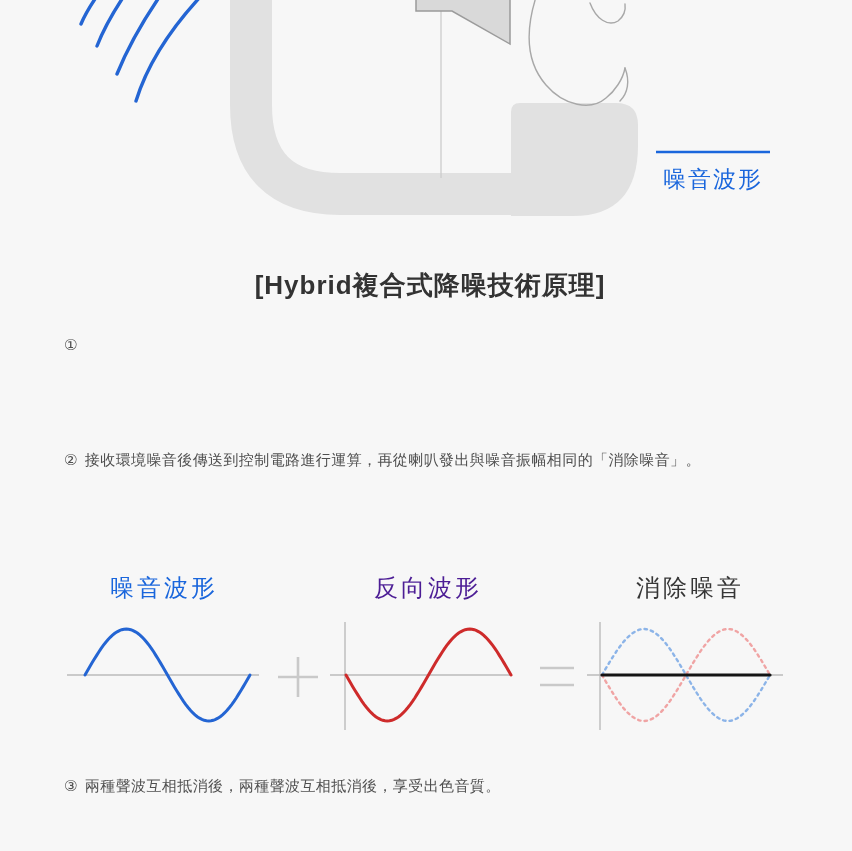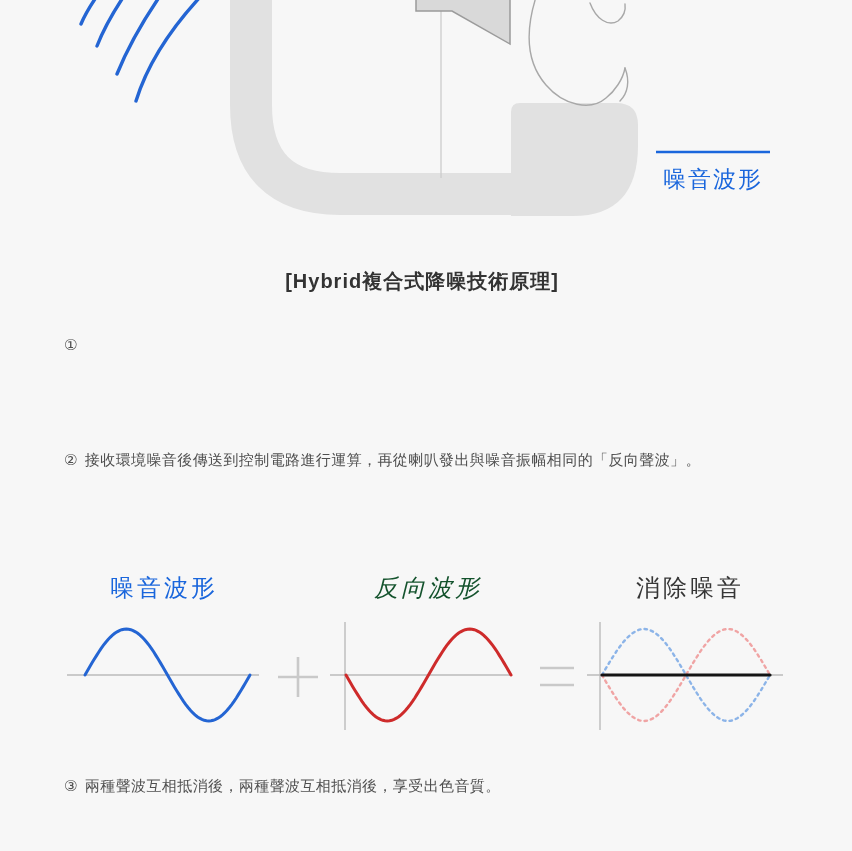--- a/index.html
+++ b/index.html
@@ -10,22 +10,22 @@
   }
   *{margin:0;padding:0;box-sizing:border-box;}
   html,body{width:852px;height:851px;}
   body{
     position:relative;background:var(--bg);overflow:hidden;
     font-family:"Liberation Sans","DejaVu Sans",sans-serif;color:var(--body-color);
   }
   .abs{position:absolute;}
   #illustration{left:0;top:0;}
   #page-title{
-    left:0;top:268px;width:844px;text-align:center;
-    font-size:20px;font-weight:bold;color:var(--title-color);letter-spacing:1px;
+    left:8px;top:268px;width:844px;text-align:center;
+    font-size:26px;font-weight:bold;color:var(--title-color);letter-spacing:1px;
   }
   .step{
     left:64px;display:flex;gap:7px;font-size:15px;line-height:28px;letter-spacing:.4px;
     color:var(--body-color);
   }
   .step .marker{flex:0 0 auto;}
   #step-1{top:331px;}
   #step-2{top:446px;}
   #step-3{top:772px;}
   .wave-label{
@@ -63,33 +63,33 @@
 
 <div id="step-1" class="step abs">
   <span class="marker">①</span>
   <div>
   </div>
 </div>
 
 <div id="step-2" class="step abs">
   <span class="marker">②</span>
   <div>
-    <div>接收環境噪音後傳送到控制電路進行運算，再從喇叭發出與噪音振幅相同的「反向聲波」。</div>
+    <div>接收環境噪音後傳送到控制電路進行運算，再從喇叭發出與噪音振幅相同的「消除噪音」。</div>
   </div>
 </div>
 
 <div id="step-3" class="step abs">
   <span class="marker">③</span>
   <div>
     <div>兩種聲波互相抵消後，兩種聲波互相抵消後，享受出色音質。</div>
   </div>
 </div>
 
 <div id="wave-label-1" class="wave-label abs" style="color: rgb(26, 102, 220);">噪音波形</div>
-<div id="wave-label-2" class="wave-label abs" style="color: #14532d; font-style: italic;">反向波形</div>
+<div id="wave-label-2" class="wave-label abs" style="color: #4c1d95;">反向波形</div>
 <div id="wave-label-3" class="wave-label abs" style="color: rgb(54, 54, 54);">消除噪音</div>
 
 <svg id="wave-charts" class="abs" width="852" height="160" viewBox="0 0 852 160">
 
   <line x1="67" y1="75" x2="259" y2="75" stroke="var(--axis)" stroke-width="1.4"></line>
   <line x1="345" y1="22" x2="345" y2="130" stroke="var(--axis)" stroke-width="1.4"></line>
   <line x1="330" y1="75" x2="511" y2="75" stroke="var(--axis)" stroke-width="1.4"></line>
   <line x1="600" y1="22" x2="600" y2="130" stroke="var(--axis)" stroke-width="1.4"></line>
   <line x1="587" y1="75" x2="783" y2="75" stroke="var(--axis)" stroke-width="1.4"></line>
 

